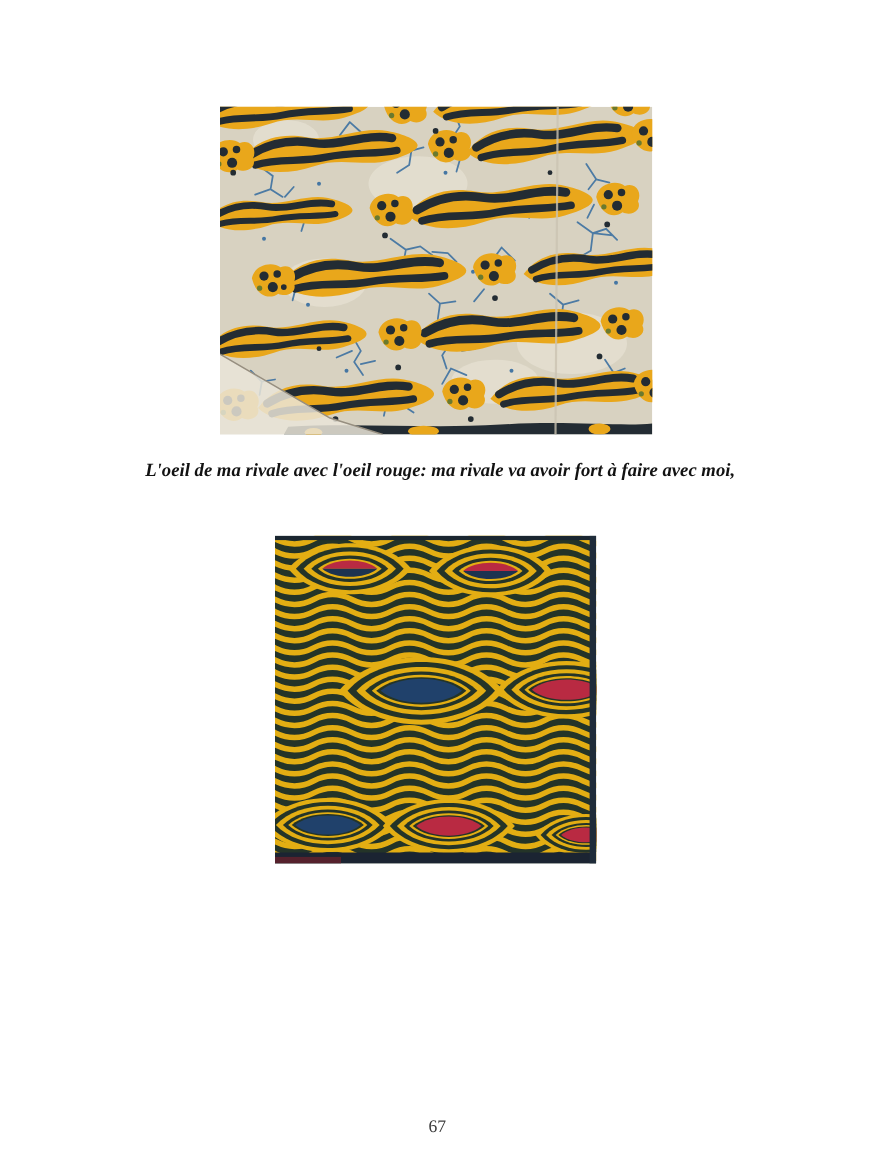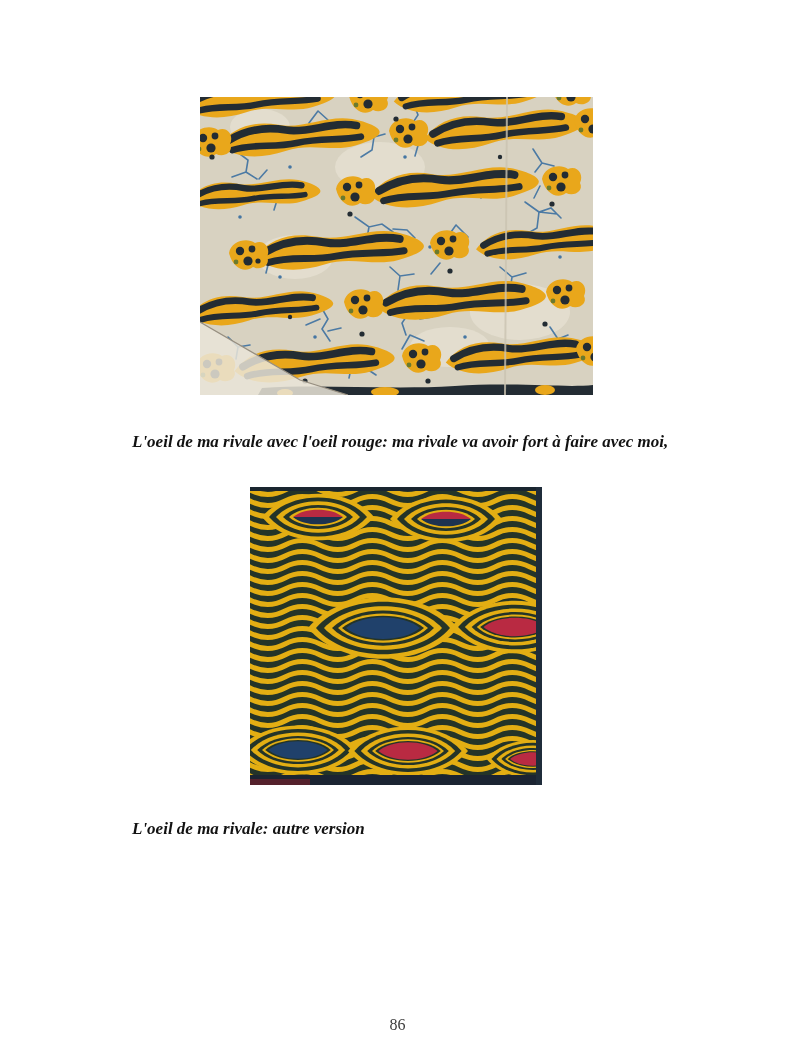--- a/index.html
+++ b/index.html
@@ -25,21 +25,21 @@
     position: absolute;
     left: 132px;
     font-family: "Liberation Serif", serif;
     font-style: italic;
     font-weight: bold;
     font-size: 17px;
     line-height: 26px;
     color: #121212;
     white-space: nowrap;
   }
-  .caption-1 { top: 429px; }
+  .caption-1 { top: 415px; }
   .caption-2 { top: 816px; }
   .page-number {
     position: absolute;
     left: 0;
     right: 0;
     top: 1016px;
     text-align: center;
     font-family: "Liberation Serif", serif;
     font-size: 16px;
     color: #3c3c3c;
@@ -241,19 +241,16 @@
       <use href="#eyeB" transform="translate(158,264) scale(0.8)" style="color:#b92a42"></use>
       <use href="#eyeB" transform="translate(283,272) scale(0.62)" style="color:#b92a42"></use>
     </g>
 
     <rect x="0" y="0" width="292" height="4" fill="#1a2630"></rect>
     <rect x="0" y="288" width="292" height="10" fill="#1b2432"></rect>
     <rect x="0" y="292" width="60" height="6" fill="#55212c"></rect>
     <rect x="286" y="0" width="6" height="298" fill="#1f2c3a"></rect>
   </svg>
 
-  <div class="caption caption-2">
-    <div>L'oeil de ma rivale: autre version</div>
-  </div>
-
-  <div class="page-number">86</div>
+
+  <div class="page-number">67</div>
 
 </div>
 
 </body></html>

